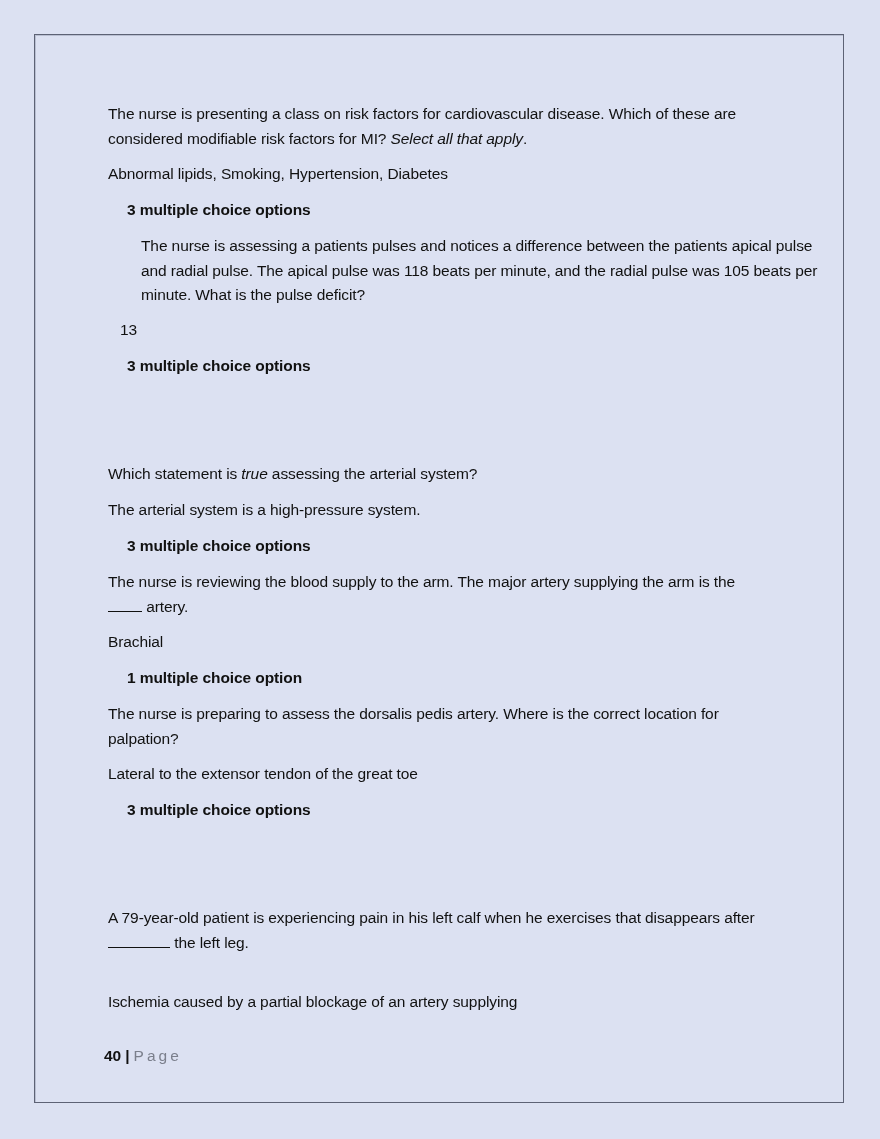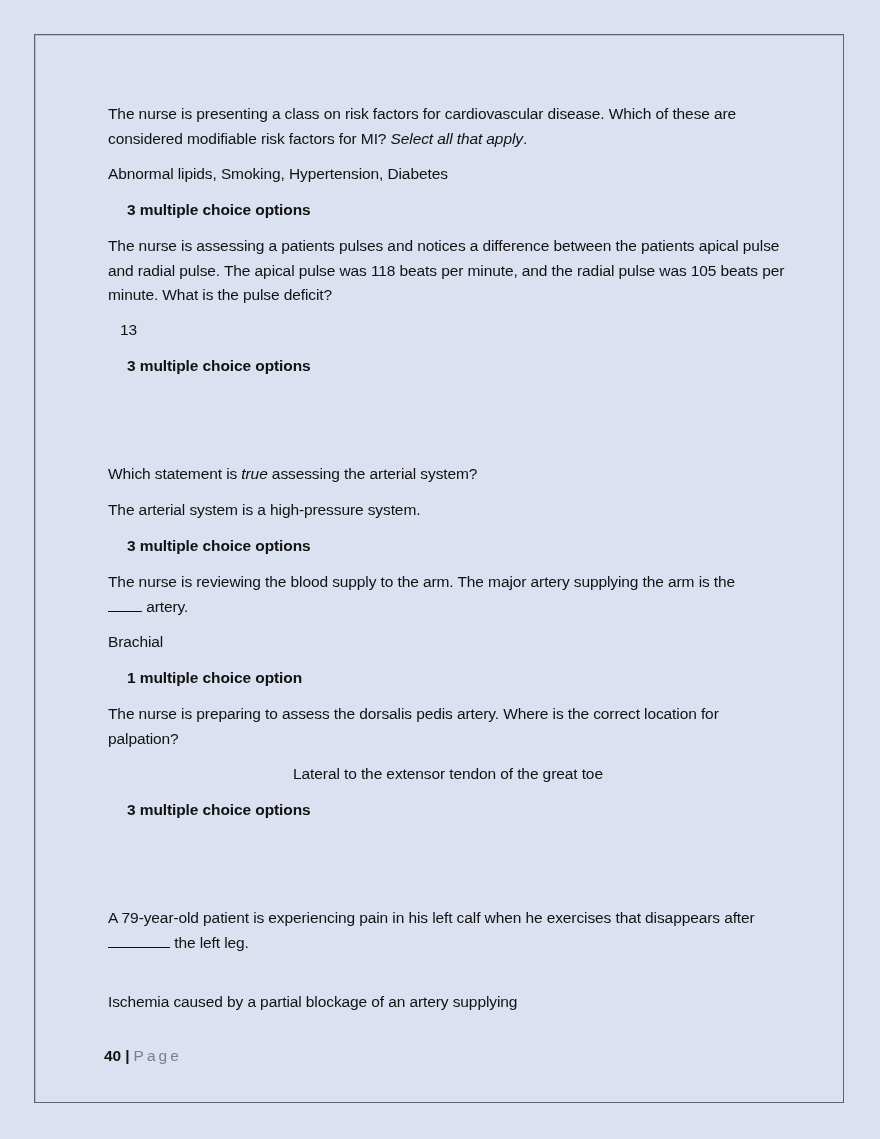--- a/index.html
+++ b/index.html
@@ -55,39 +55,39 @@
 <body>
 
 <div class="page-frame"></div>
 
 <div class="block" style="top:102px;">
   <span>The nurse is presenting a class on risk factors for cardiovascular disease. Which of these are considered modifiable risk factors for MI? </span><i>Select all that apply</i><span>.</span>
 </div>
 <div class="block" style="top:162px;">Abnormal lipids, Smoking, Hypertension, Diabetes</div>
 <div class="block bold" style="top:198px;">3 multiple choice options</div>
 
-<div class="block" style="top:234px;">The nurse is assessing a patients pulses and notices a difference between the patients apical pulse and radial pulse. The apical pulse was 118 beats per minute, and the radial pulse was 105 beats per minute. What is the pulse deficit?</div>
+<div class="block" style="top:234px;margin-left:33px;">The nurse is assessing a patients pulses and notices a difference between the patients apical pulse and radial pulse. The apical pulse was 118 beats per minute, and the radial pulse was 105 beats per minute. What is the pulse deficit?</div>
 <div class="block" style="top:318px;margin-left:12px;">13</div>
 <div class="block bold" style="top:354px;">3 multiple choice options</div>
 
 <div class="block" style="top:462px;">
   <span>Which statement is </span><i>true</i><span> assessing the arterial system?</span>
 </div>
 <div class="block" style="top:498px;">The arterial system is a high-pressure system.</div>
 <div class="block bold" style="top:534px;">3 multiple choice options</div>
 
 <div class="block" style="top:570px;">
   <div>The nurse is reviewing the blood supply to the arm. The major artery supplying the arm is the</div>
   <div><span class="blank" style="width:34px;"></span><span> artery.</span></div>
 </div>
 <div class="block" style="top:630px;">Brachial</div>
 <div class="block bold" style="top:666px;">1 multiple choice option</div>
 
 <div class="block" style="top:702px;">The nurse is preparing to assess the dorsalis pedis artery. Where is the correct location for palpation?</div>
-<div class="block" style="top:762px;text-align:center;">Lateral to the extensor tendon of the great toe</div>
+<div class="block" style="top:762px;">Lateral to the extensor tendon of the great toe</div>
 <div class="block bold" style="top:798px;">3 multiple choice options</div>
 
 <div class="block" style="top:906px;">
   <div>A 79-year-old patient is experiencing pain in his left calf when he exercises that disappears after</div>
   <div><span class="blank" style="width:62px;"></span><span> the left leg.</span></div>
 </div>
 <div class="block" style="top:990px;">Ischemia caused by a partial blockage of an artery supplying</div>
 
 <div class="footer">
   <span class="num">40</span><span class="sep">|</span><span class="word">Page</span>

